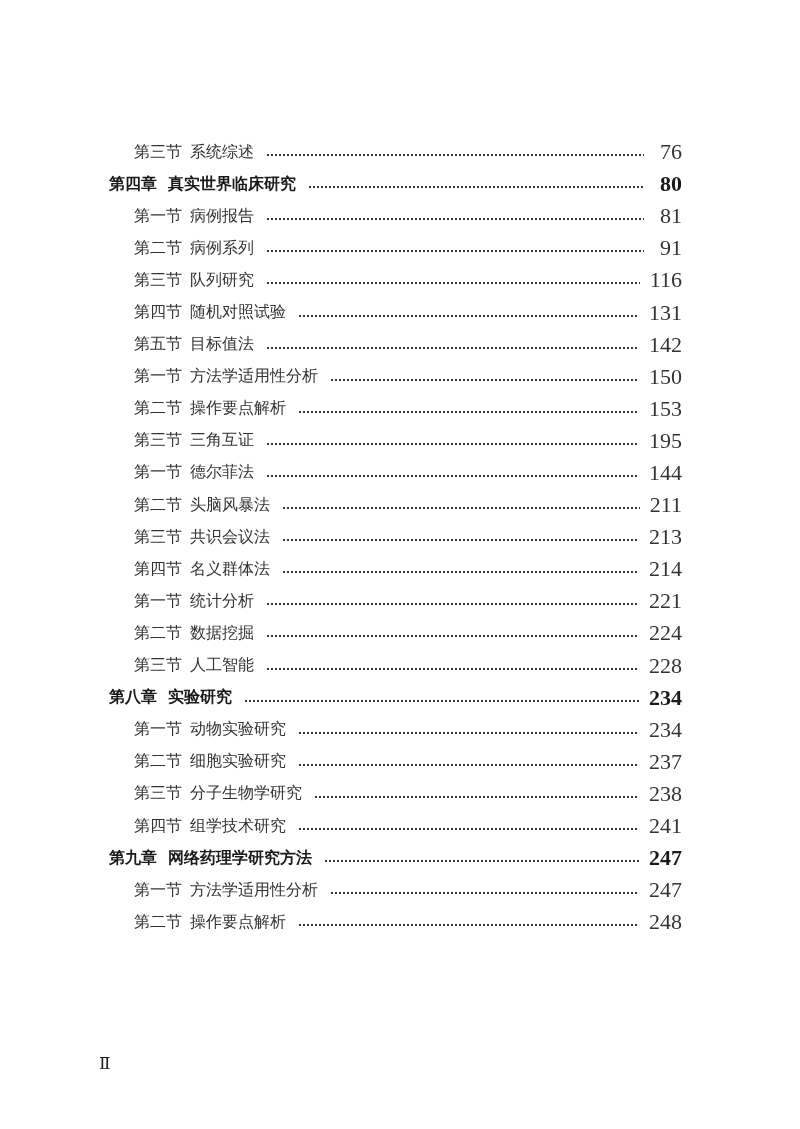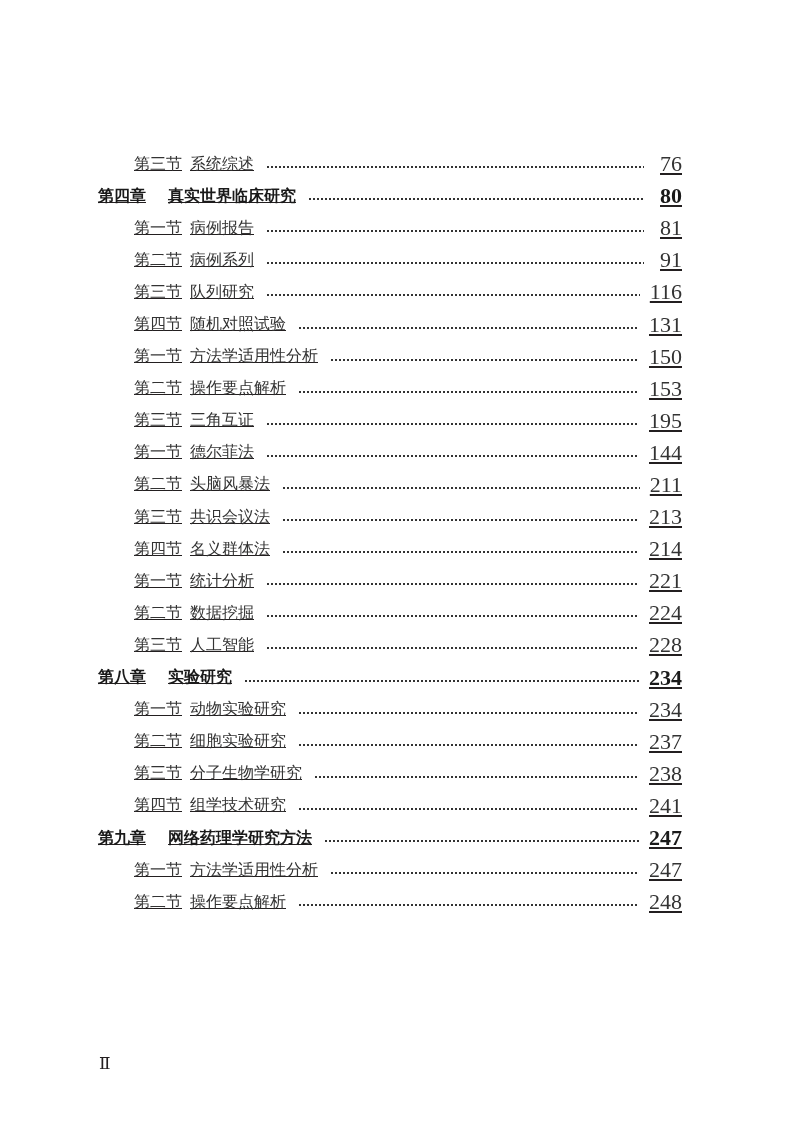--- a/index.html
+++ b/index.html
@@ -10,23 +10,22 @@
     body {
       width: 800px;
       height: 1129px;
       position: relative;
       overflow: hidden;
       color: #231f20;
     }
     .toc {
       position: absolute;
       left: 98px;
-      top: 148px;
+      top: 136px;
       width: 584px;
-      text-decoration: underline;
     }
     .row {
       display: flex;
       align-items: center;
       height: 32.1px;
       white-space: nowrap;
     }
     .row.section {
       padding-left: 36px;
       font-family: "DejaVu Serif", "Liberation Serif", serif;
@@ -36,21 +35,21 @@
     .row.chapter {
       font-family: "DejaVu Sans", "Liberation Sans", sans-serif;
       font-size: 16px;
       font-weight: bold;
       color: #1a1a1a;
     }
     .num {
       display: inline-block;
       width: 56px;
     }
-    .row.chapter .num { width: 70px; }
+    .row.chapter .num { width: 70px; text-align: center; }
     .title { display: inline-block; }
     .leader {
       flex: 1;
       margin: 0 10px 0 12px;
       height: 2px;
       position: relative;
       top: 3px;
       background-image: radial-gradient(circle, #333 0.8px, transparent 1.1px);
       background-size: 4px 2px;
       background-repeat: repeat-x;
@@ -108,20 +107,26 @@
       <span class="leader"></span>
       <span class="page">116</span>
     </div>
   <div class="row section">
       <span class="num">第四节</span>
       <span class="title">随机对照试验</span>
       <span class="leader"></span>
       <span class="page">131</span>
     </div>
   <div class="row section">
+      <span class="num">第五节</span>
+      <span class="title">目标值法</span>
+      <span class="leader"></span>
+      <span class="page">142</span>
+    </div>
+  <div class="row section">
       <span class="num">第一节</span>
       <span class="title">方法学适用性分析</span>
       <span class="leader"></span>
       <span class="page">150</span>
     </div>
   <div class="row section">
       <span class="num">第二节</span>
       <span class="title">操作要点解析</span>
       <span class="leader"></span>
       <span class="page">153</span>

